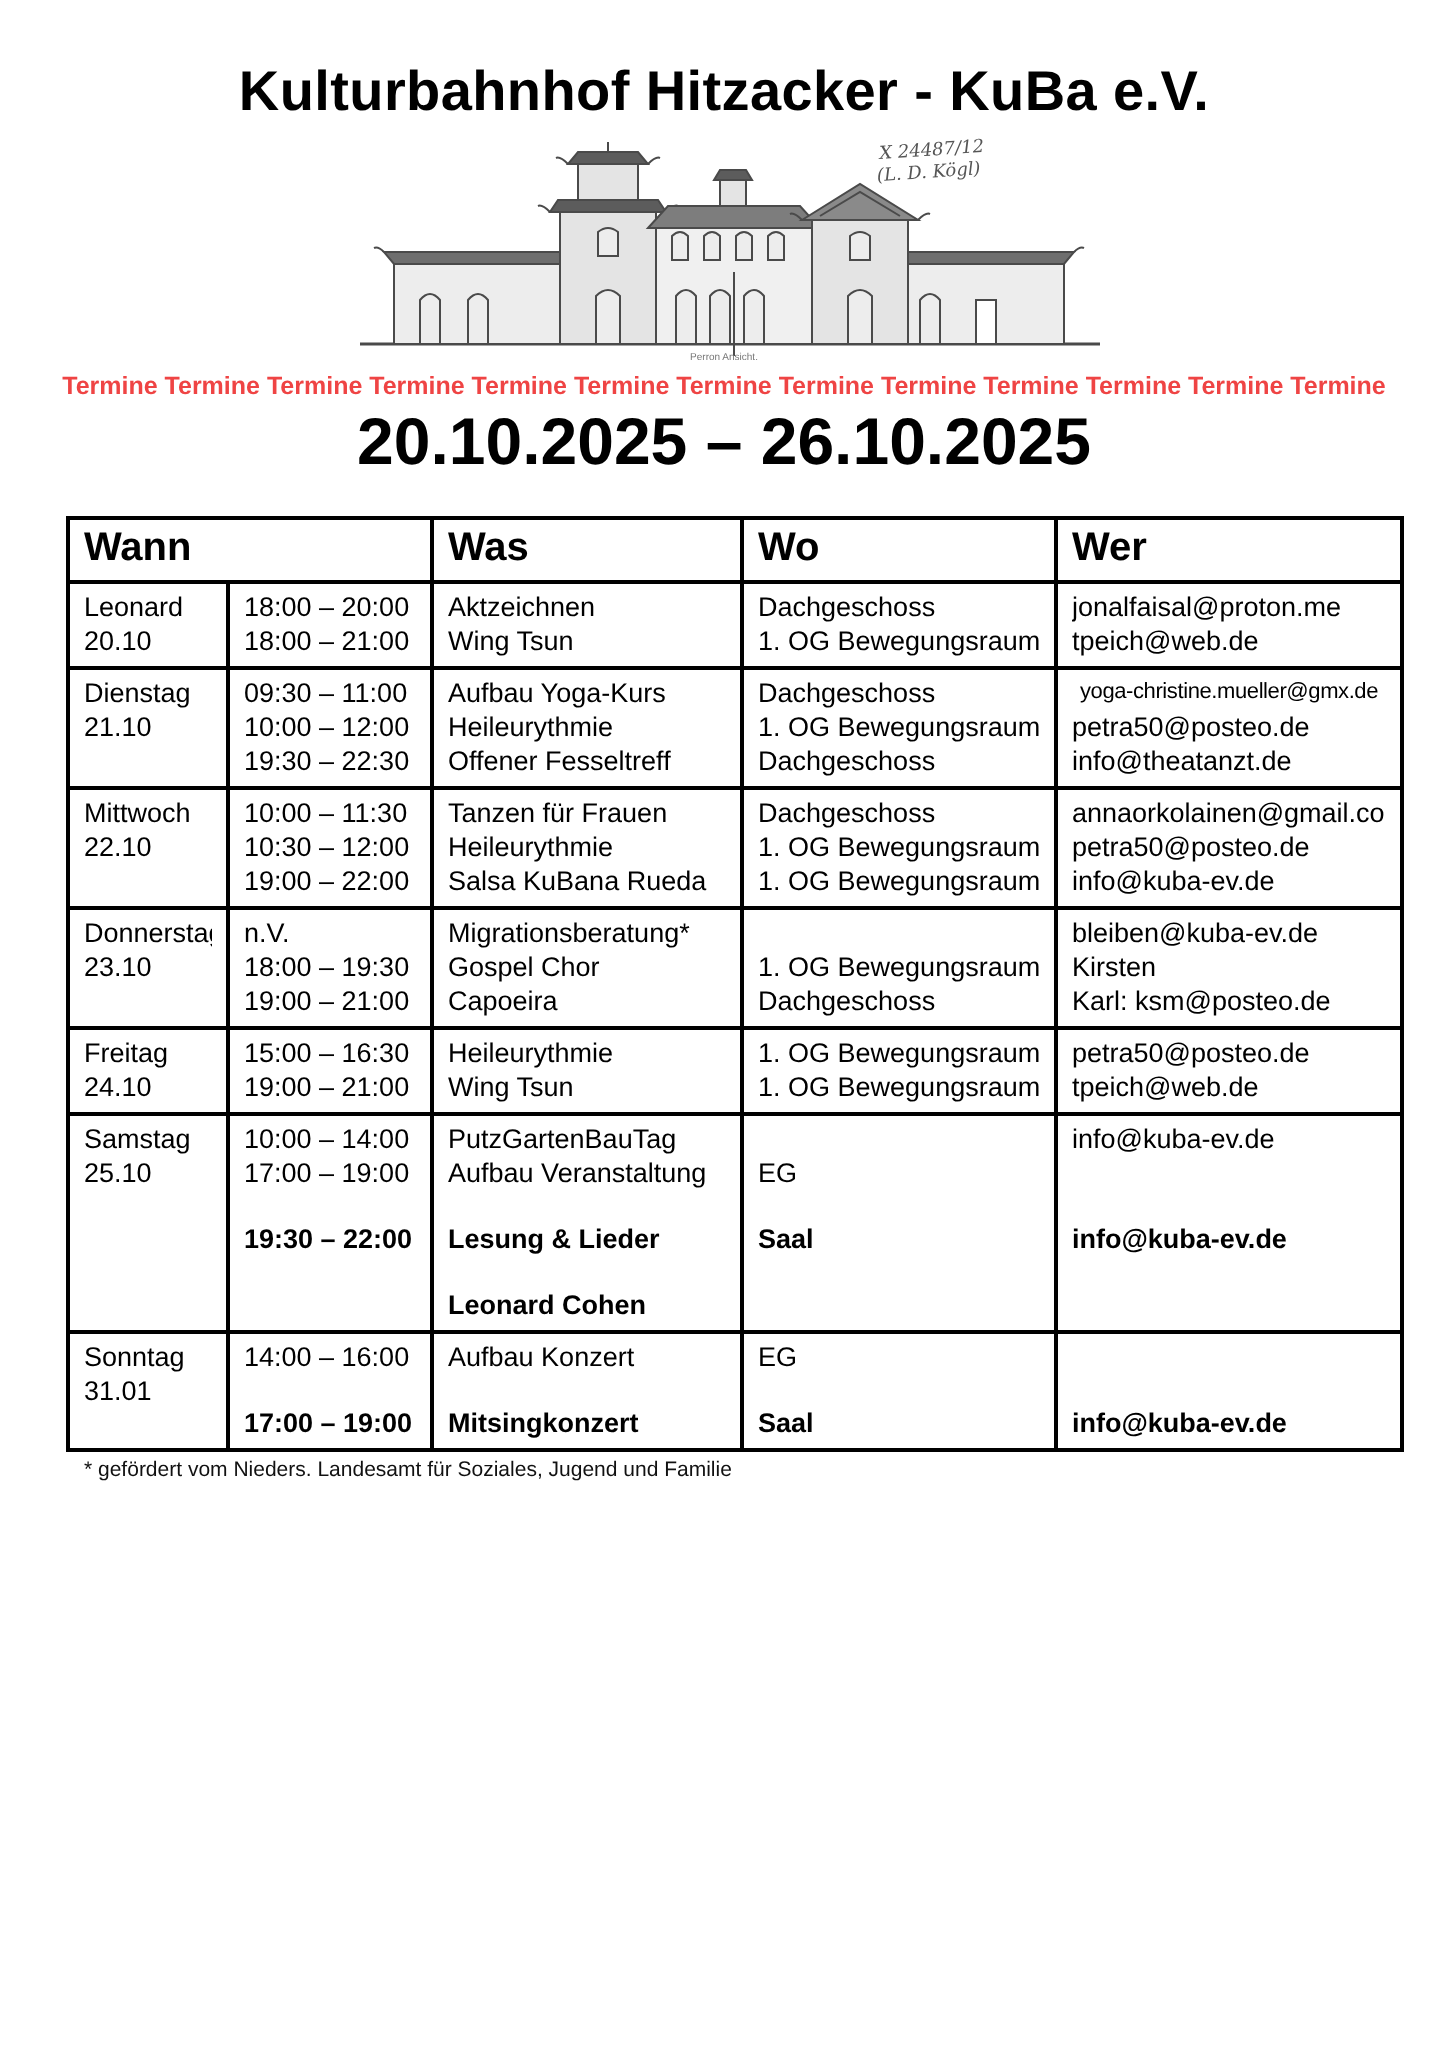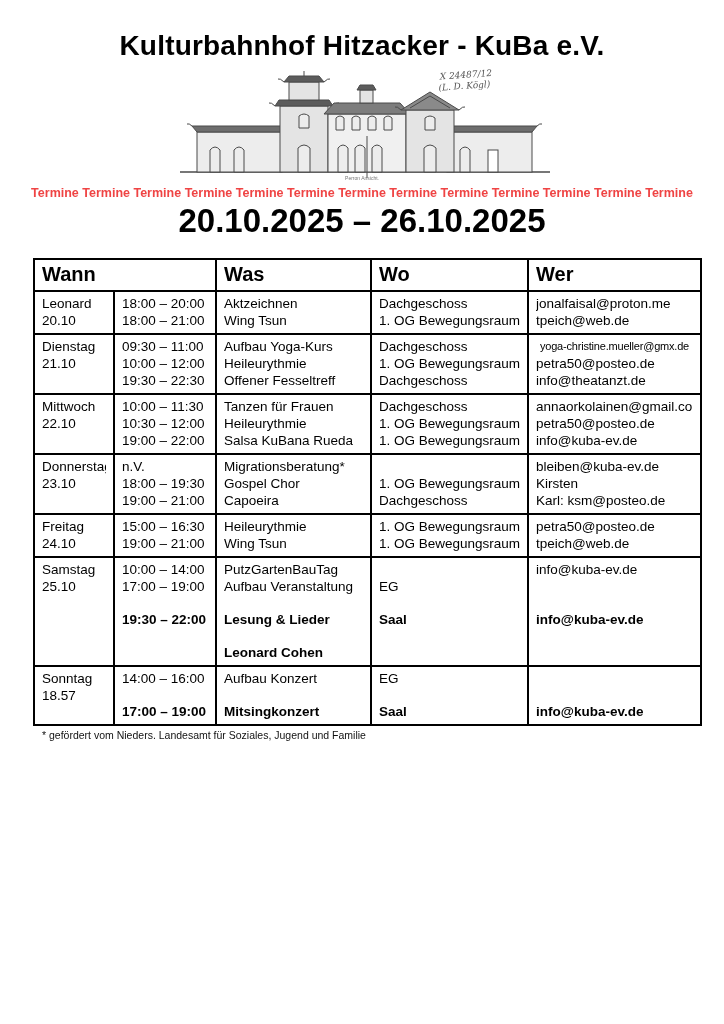--- a/index.html
+++ b/index.html
@@ -321,21 +321,21 @@
           </td>
           <td>
             <div class="line">info@kuba-ev.de</div>
             <div class="line">&nbsp;</div>
             <div class="line bold">info@kuba-ev.de</div>
           </td>
         </tr>
         <tr>
           <td>
             <div class="line">Sonntag</div>
-            <div class="line">18.57</div>
+            <div class="line">31.01</div>
           </td>
           <td>
             <div class="line">14:00 – 16:00</div>
             <div class="line bold">17:00 – 19:00</div>
           </td>
           <td>
             <div class="line">Aufbau Konzert</div>
             <div class="line bold">Mitsingkonzert</div>
           </td>
           <td>

